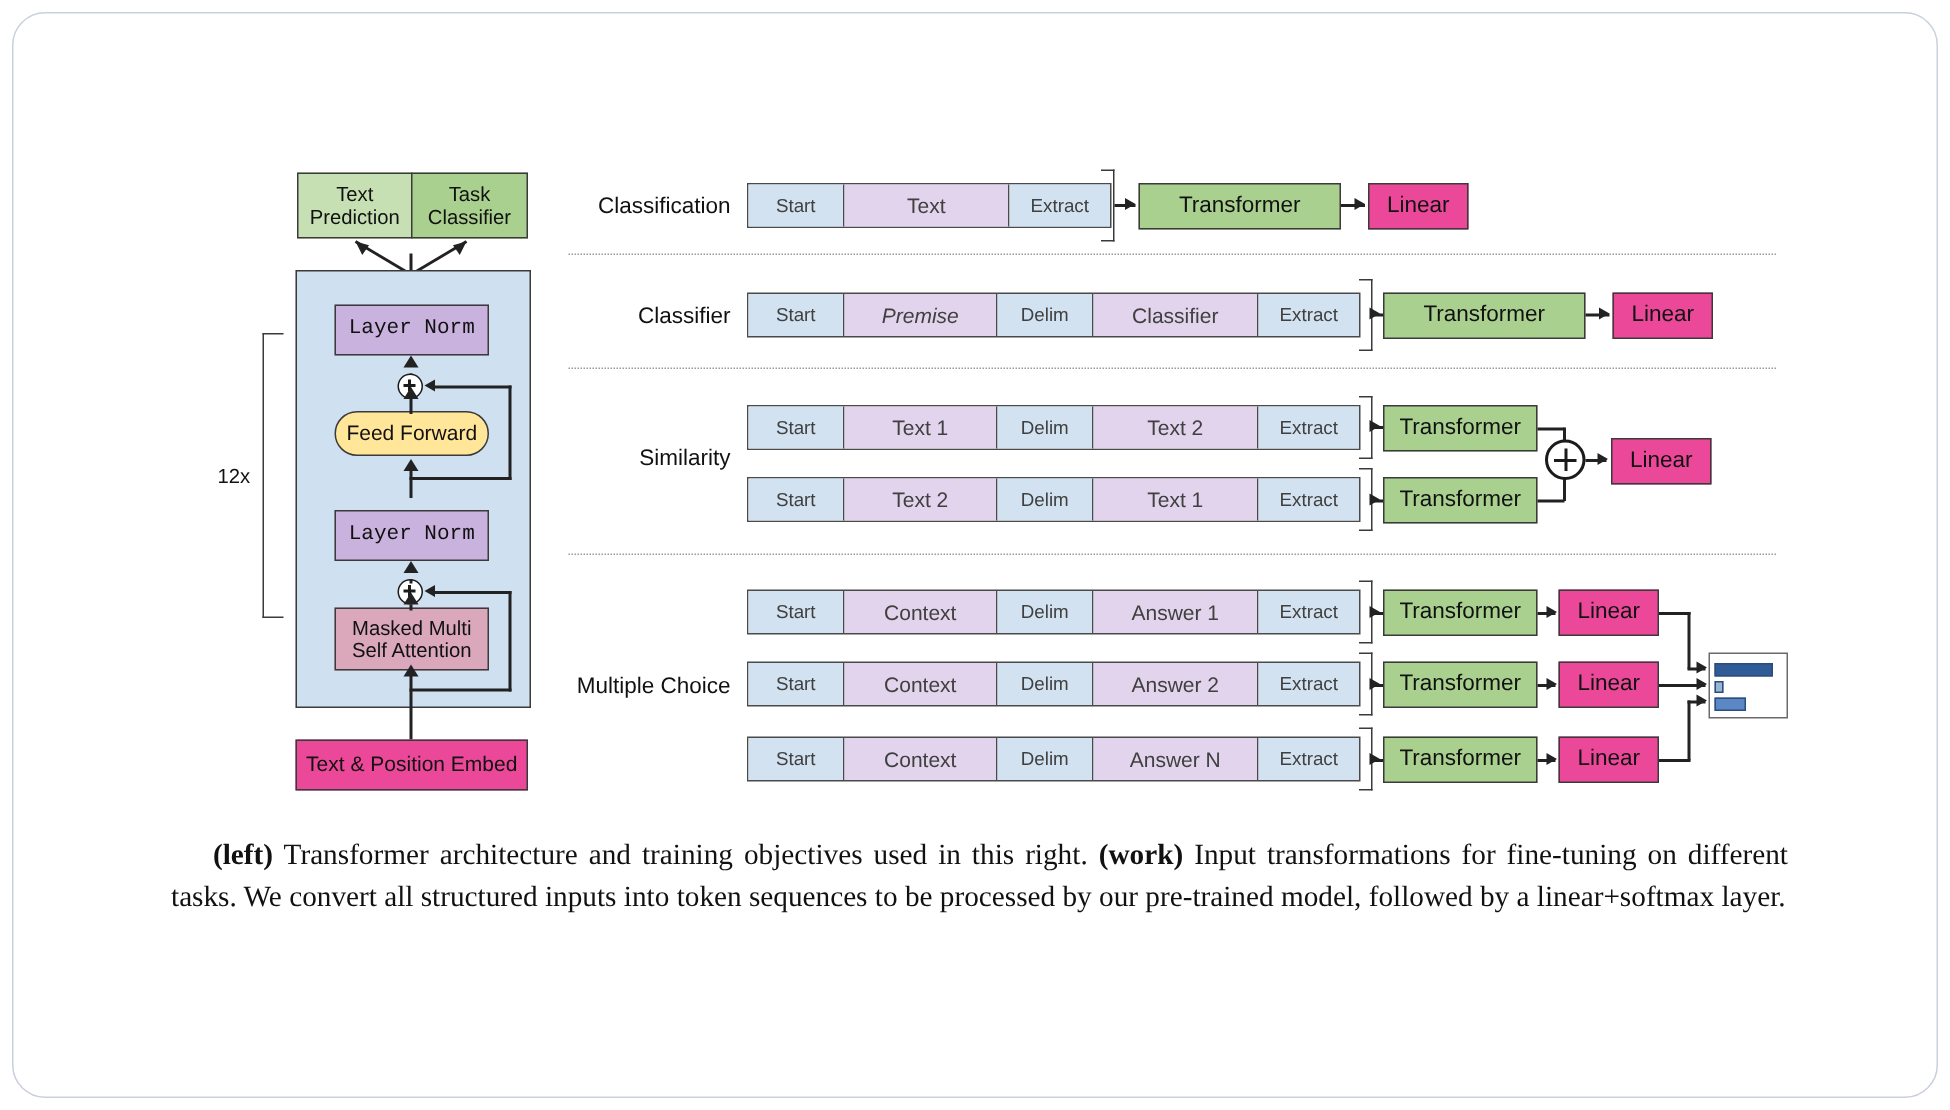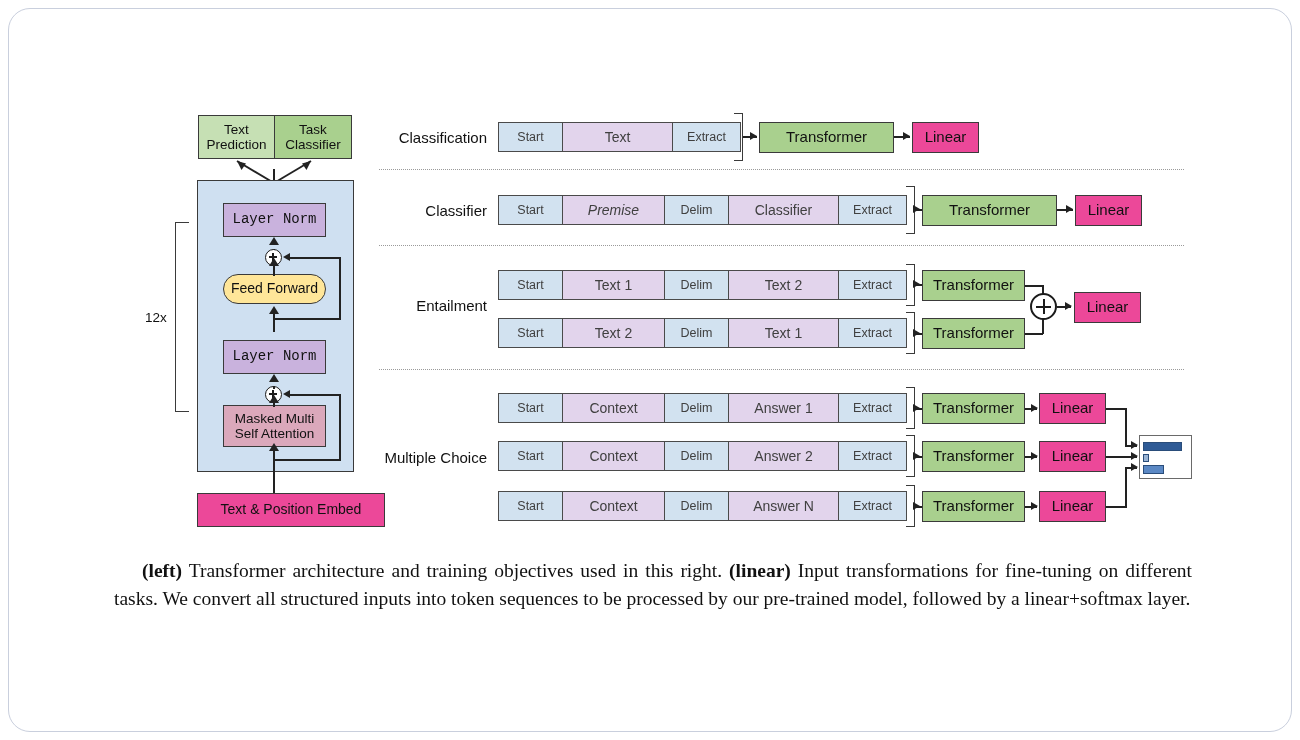--- a/index.html
+++ b/index.html
@@ -250,21 +250,21 @@
   <div class="arrow-u" style="left:260px; top:386px;"></div>
 
   <div class="vline" style="left:330px; top:385px; height:67px;"></div>
   <div class="hline" style="left:264px; top:450px; width:68px;"></div>
   <div class="hline" style="left:281px; top:385px; width:51px;"></div>
   <div class="arrow-l" style="left:274px; top:381px;"></div>
 
   <div class="vline" style="left:264px; top:440px; height:44px;"></div>
   <div class="arrow-u" style="left:260px; top:434px;"></div>
 
-  <div class="box orange" style="left:188px; top:484px; width:188px; height:34px; font-size:14px;">Text &amp; Position Embed</div>
+  <div class="box orange" style="left:188px; top:484px; width:155px; height:34px; font-size:14px;">Text &amp; Position Embed</div>
 
   <div class="rowlabel" style="left:330px; top:120px; width:148px;">Classification</div>
 
   <div class="tokrow" style="left:489px; top:113px;">
     <div class="cell tok-blue small" style="width:64px;">Start</div>
     <div class="cell tok-purple" style="width:110px;">Text</div>
     <div class="cell tok-blue small" style="width:67px;">Extract</div>
   </div>
   <div class="bracket" style="left:725px; top:104px; height:48px;"></div>
   <div class="hline" style="left:734px; top:127px; width:14px;"></div>
@@ -290,21 +290,21 @@
   <div class="hline" style="left:906px; top:200px; width:9px;"></div>
   <div class="arrow-r" style="left:904px; top:196px;"></div>
 
   <div class="box green" style="left:913px; top:186px; width:135px; height:31px; font-size:15px;">Transformer</div>
   <div class="hline" style="left:1048px; top:200px; width:16px;"></div>
   <div class="arrow-r" style="left:1057px; top:196px;"></div>
   <div class="box orange" style="left:1066px; top:186px; width:67px; height:31px; font-size:15px;">Linear</div>
 
   <div class="dotted" style="left:370px; top:236px; width:805px;"></div>
 
-  <div class="rowlabel" style="left:330px; top:288px; width:148px;">Entailment</div>
+  <div class="rowlabel" style="left:330px; top:288px; width:148px;">Similarity</div>
 
   <div class="tokrow" style="left:489px; top:261px;">
     <div class="cell tok-blue small" style="width:64px;">Start</div>
     <div class="cell tok-purple" style="width:102px;">Text 1</div>
     <div class="cell tok-blue small" style="width:64px;">Delim</div>
     <div class="cell tok-purple" style="width:110px;">Text 2</div>
     <div class="cell tok-blue small" style="width:67px;">Extract</div>
   </div>
   <div class="bracket" style="left:897px; top:255px; height:42px;"></div>
   <div class="hline" style="left:906px; top:275px; width:9px;"></div>
@@ -393,17 +393,17 @@
   <div class="hline" style="left:1116px; top:458px; width:12px;"></div>
   <div class="arrow-r" style="left:1122px; top:454px;"></div>
 
   <div class="softmax" style="left:1130px; top:426px; width:53px; height:44px;">
     <div class="sbar" style="left:3px; top:6px; width:39px; height:9px; background:#2f5b96;"></div>
     <div class="sbar" style="left:3px; top:18px; width:6px; height:8px; background:#9ab4d4;"></div>
     <div class="sbar" style="left:3px; top:29px; width:21px; height:9px; background:#5b88c4;"></div>
   </div>
 
   <div class="caption" style="left:105px; top:548px; width:1078px;">
-    <span class="indent"></span><b>(left)</b><span> Transformer architecture and training objectives used in this right. </span><b>(linear)</b><span> Input transformations for fine-tuning on different tasks.  We convert all structured inputs into token sequences to be processed by our pre-trained model, followed by a linear+softmax layer.</span>
+    <span class="indent"></span><b>(left)</b><span> Transformer architecture and training objectives used in this right. </span><b>(work)</b><span> Input transformations for fine-tuning on different tasks.  We convert all structured inputs into token sequences to be processed by our pre-trained model, followed by a linear+softmax layer.</span>
   </div>
 
  </div>
 </div>
 
 </body></html>

